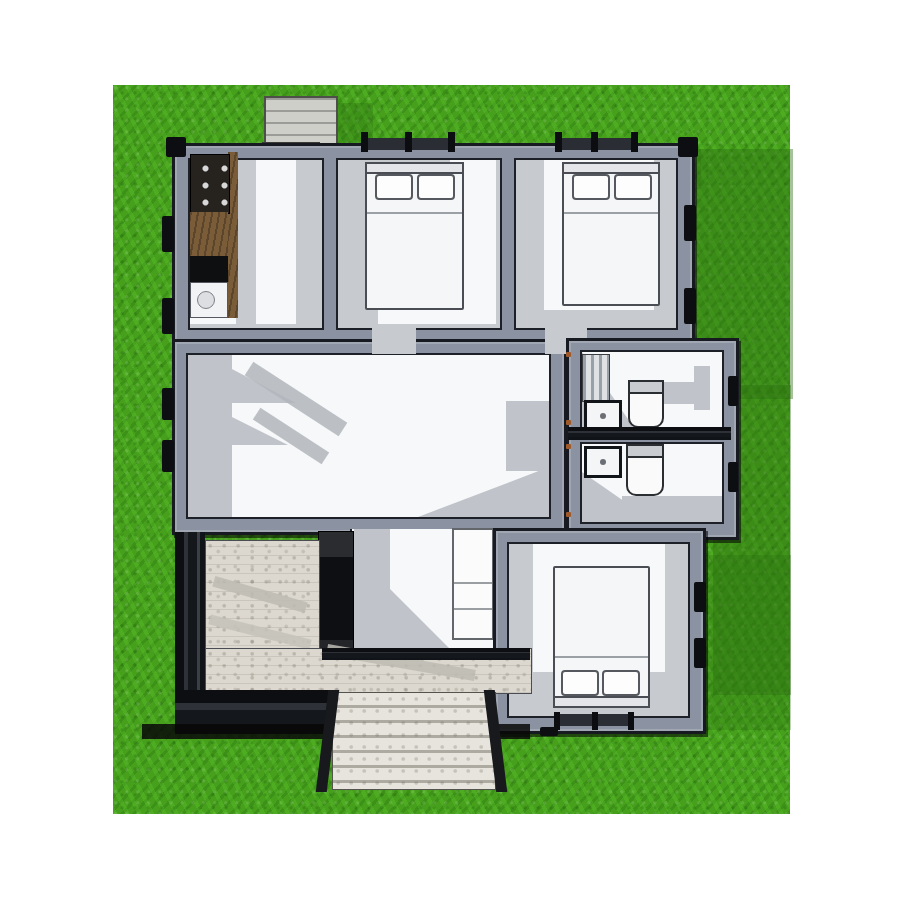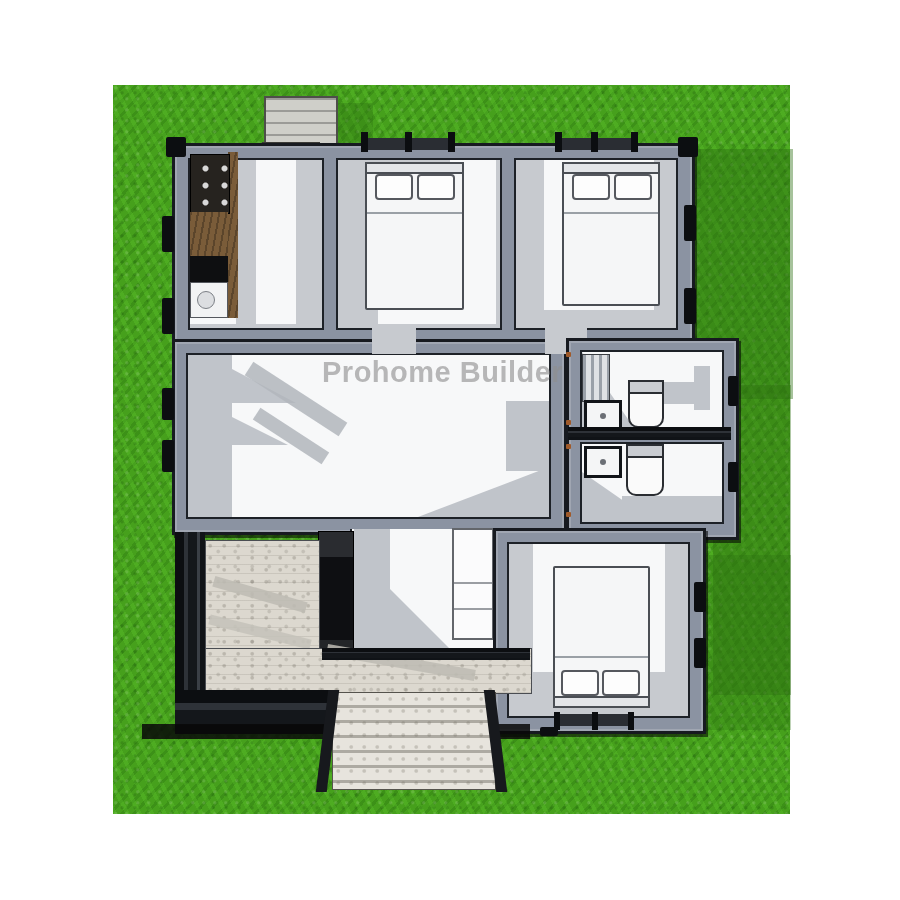--- a/index.html
+++ b/index.html
@@ -149,21 +149,20 @@
   <div class="floor" style="left:186px;top:353px;width:361px;height:162px;background:var(--floor_white,#f7f8f9);">
     <div class="shade" style="left:0;top:0;width:44px;height:162px;"></div>
     <div class="shade" style="left:44px;top:14px;width:64px;height:34px;clip-path:polygon(0 0,100% 100%,0 100%);"></div>
     <div class="shade" style="left:44px;top:62px;width:56px;height:28px;clip-path:polygon(0 0,100% 100%,0 100%);"></div>
     <div class="beam" style="left:52px;top:36px;width:112px;height:16px;transform:rotate(33deg);"></div>
     <div class="beam" style="left:62px;top:74px;width:82px;height:14px;transform:rotate(33deg);"></div>
     <div class="shade" style="left:230px;top:112px;width:131px;height:50px;clip-path:polygon(0 100%,100% 0,100% 100%);"></div>
     <div class="shade" style="left:318px;top:46px;width:43px;height:70px;"></div>
   </div>
 
-  <div class="watermark">Prohome Builder</div>
 
   <div class="abs" style="left:372px;top:326px;width:44px;height:28px;background:var(--floor_gray,#c7cacf);"></div>
   <div class="abs" style="left:545px;top:326px;width:42px;height:28px;background:var(--floor_gray,#c7cacf);"></div>
 
   <div class="abs" style="left:350px;top:529px;width:145px;height:120px;background:var(--floor_white,#f7f8f9);border-left:2px solid #1d2127;">
     <div class="shade" style="left:2px;top:0;width:36px;height:120px;"></div>
     <div class="shade" style="left:38px;top:60px;width:60px;height:60px;clip-path:polygon(0 0,100% 100%,0 100%);"></div>
   </div>
   <div class="cabinet" style="left:452px;top:528px;width:38px;height:108px;"></div>
   <div class="doorpanel" style="left:318px;top:531px;width:34px;height:127px;"></div>

